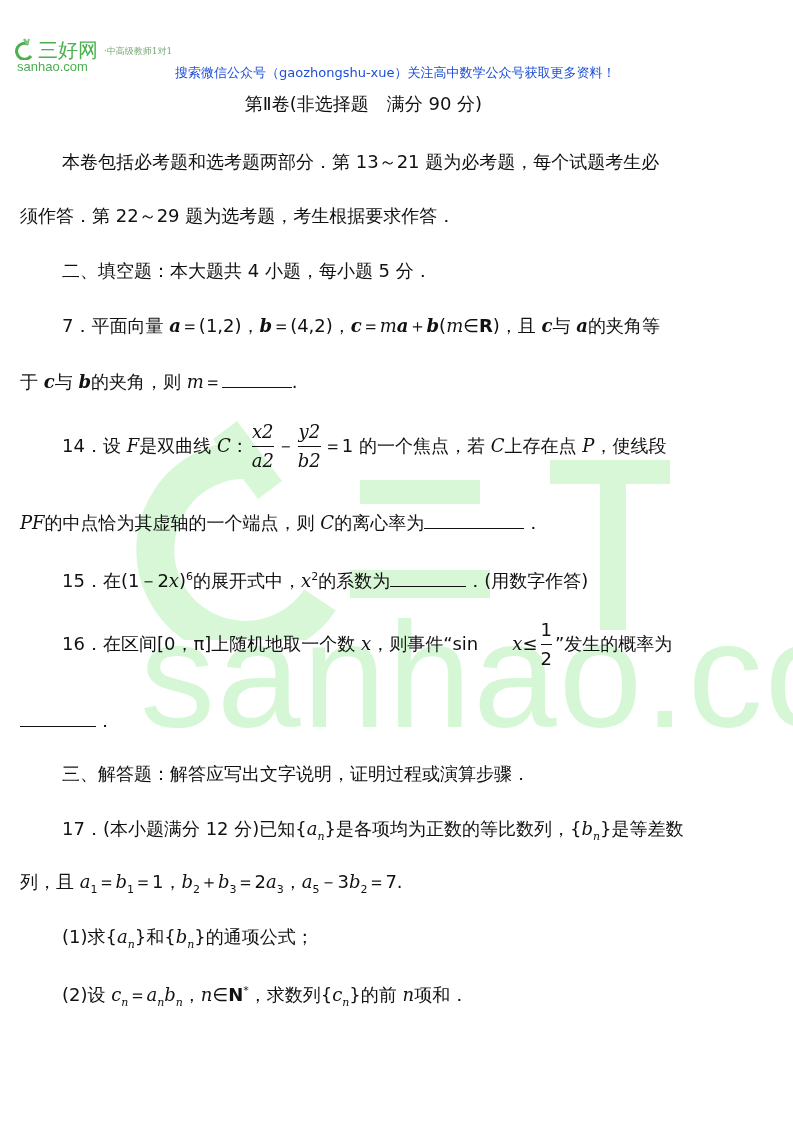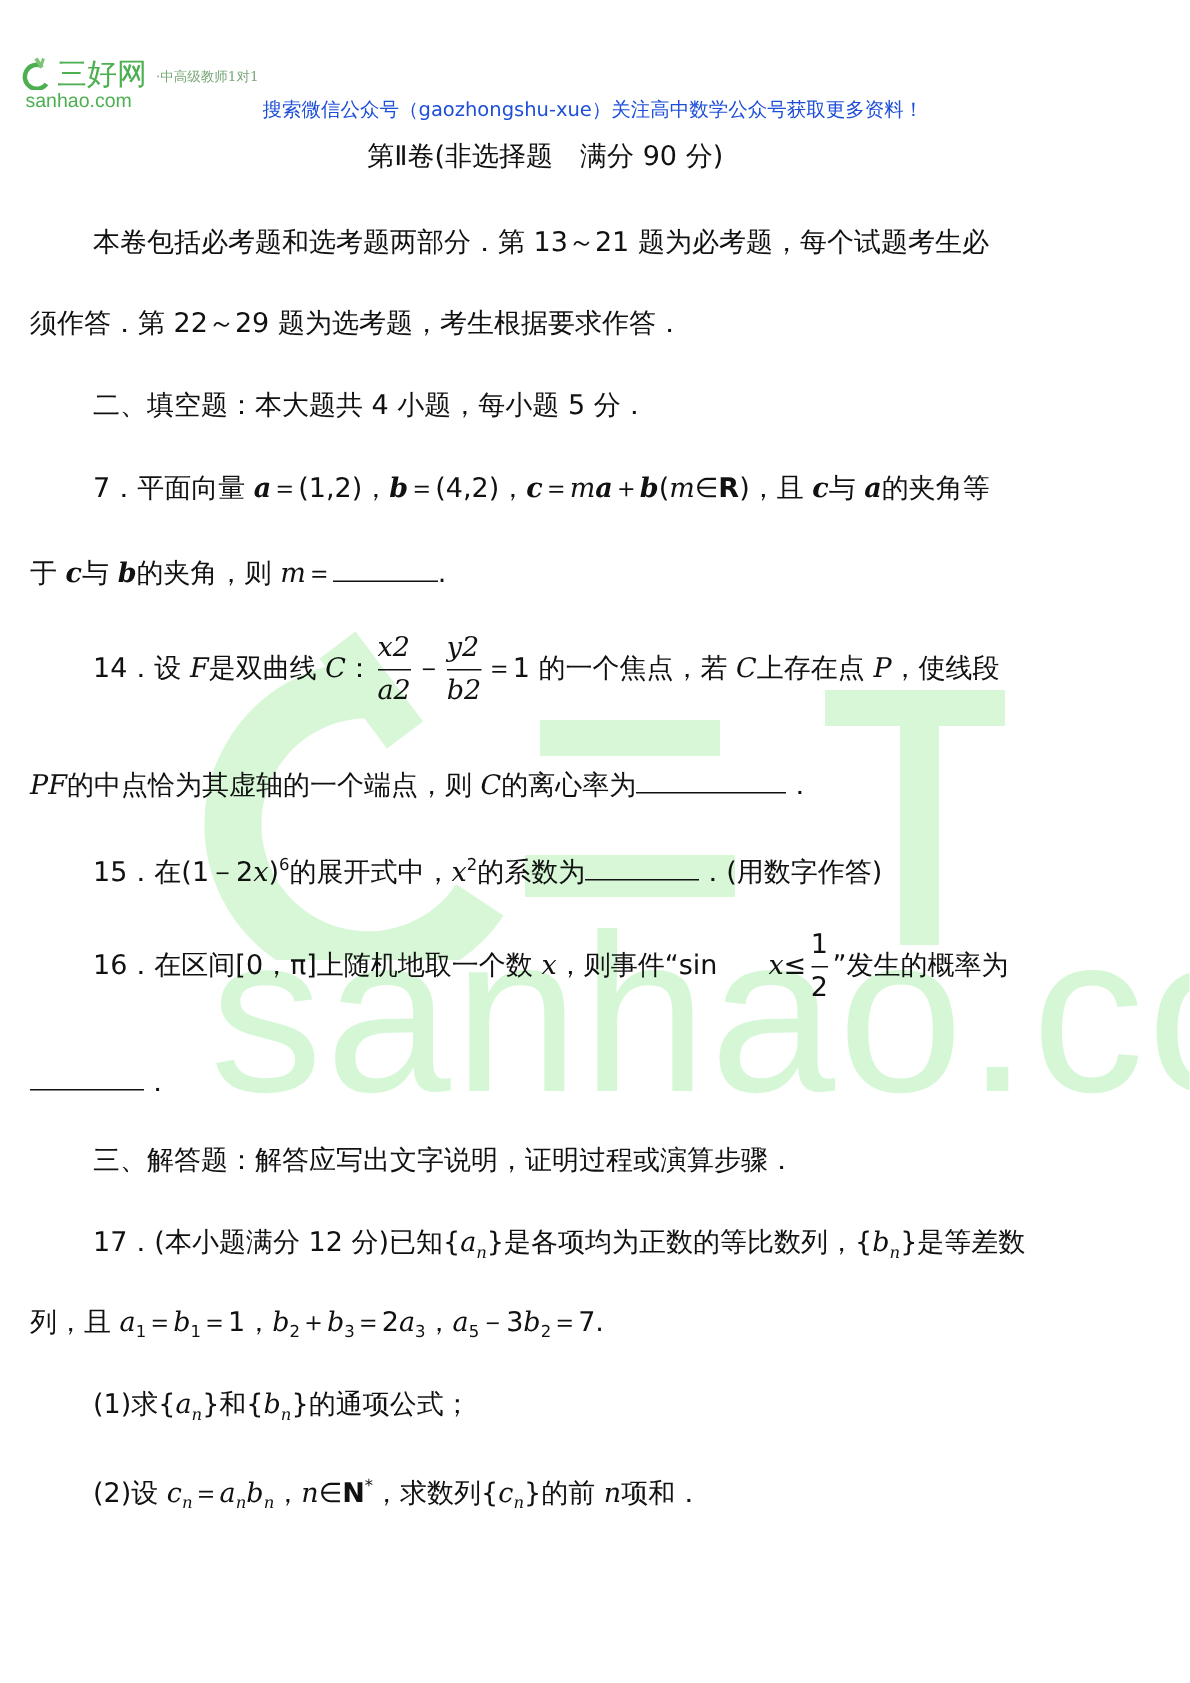--- a/index.html
+++ b/index.html
@@ -19,21 +19,21 @@
   .logo-slogan { font-family:"DejaVu Serif", serif; font-size:9px; color:#78a878; margin-left:6px; margin-bottom:2px; }
   .logo-en { font-family:"Liberation Sans", sans-serif; font-size:13px; color:#4caf50; margin-top:-1px; margin-left:3px; }
   .promo { position:absolute; left:175px; top:64px; font-size:13px; color:#1d4ed8; z-index:2; }
   .title { position:absolute; left:0; width:687px; top:92px; text-align:center; font-size:18px; font-weight:normal; z-index:2;margin-left:20px; }
   .line { position:absolute; font-size:18px; line-height:24px; white-space:nowrap; z-index:2; }
   .ind { left:62px; }
   .fl { left:20px; }
   i { font-style:italic; font-family:"DejaVu Serif", serif; }
   b.v { font-style:italic; font-weight:bold; font-family:"DejaVu Serif", serif; }
   .blank { display:inline-block; border-bottom:1.5px solid #111; height:18px; vertical-align:baseline; }
-  .frac { display:inline-block; vertical-align:middle; margin:0 3px; }
+  .frac { display:inline-block; vertical-align:middle; text-align:center; margin:0 3px; }
   .frac .n, .frac .d { display:block; font-size:18px; line-height:24px; }
   .frac .bar { display:block; border-top:1px solid #111; margin:2px 0; }
   sub, sup { font-size:11px; }
 </style>
 </head>
 <body>
 
 <svg class="wm wm-logo" width="560" height="220" viewBox="0 0 560 220">
   <path d="M120 40 A90 90 0 1 0 190 180" fill="none" stroke="#d7f7d7" stroke-width="38"></path>
   <path d="M95 10 L140 70" stroke="#d7f7d7" stroke-width="30"></path>

